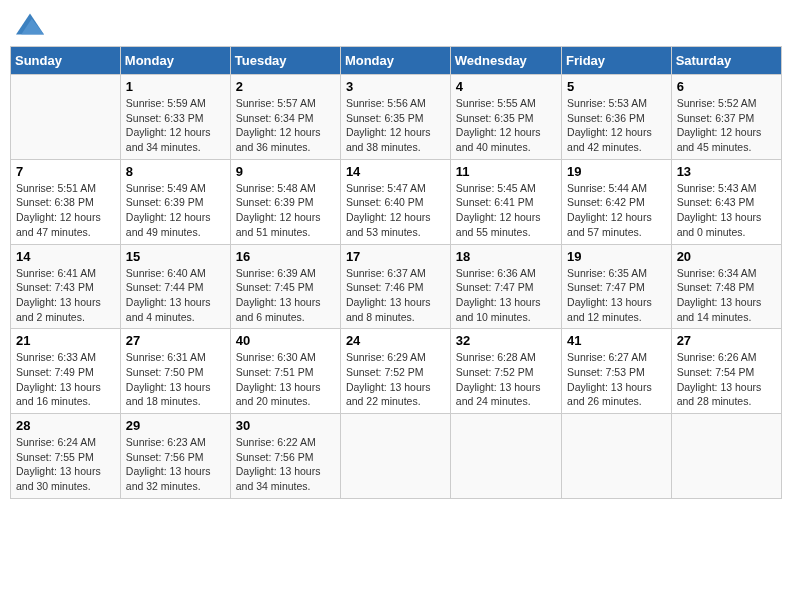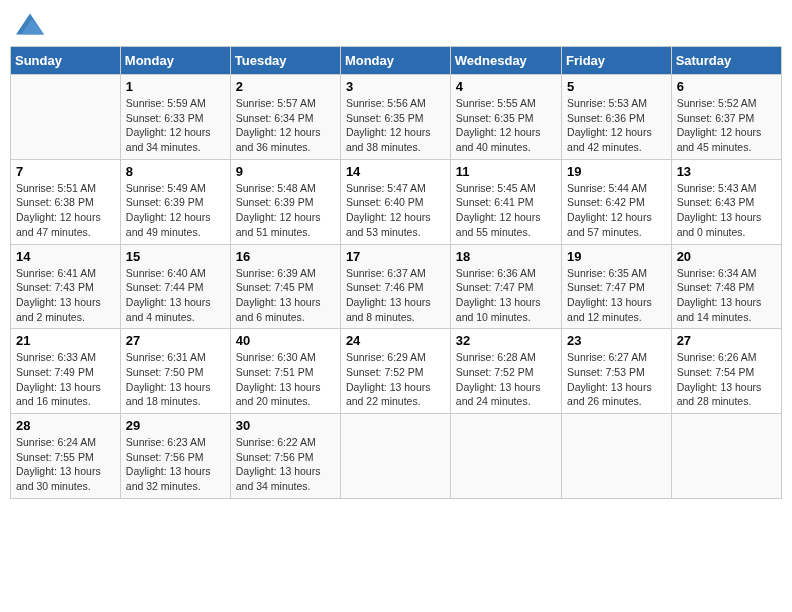--- a/index.html
+++ b/index.html
@@ -222,21 +222,21 @@
         </td>
         <td>
           <span class="day-num">24</span>
           <div class="day-detail">Sunrise: 6:29 AM<br>Sunset: 7:52 PM<br>Daylight: 13 hours<br>and 22 minutes.</div>
         </td>
         <td>
           <span class="day-num">32</span>
           <div class="day-detail">Sunrise: 6:28 AM<br>Sunset: 7:52 PM<br>Daylight: 13 hours<br>and 24 minutes.</div>
         </td>
         <td>
-          <span class="day-num">23</span>
+          <span class="day-num">41</span>
           <div class="day-detail">Sunrise: 6:27 AM<br>Sunset: 7:53 PM<br>Daylight: 13 hours<br>and 26 minutes.</div>
         </td>
         <td>
           <span class="day-num">27</span>
           <div class="day-detail">Sunrise: 6:26 AM<br>Sunset: 7:54 PM<br>Daylight: 13 hours<br>and 28 minutes.</div>
         </td>
       </tr>
       <tr>
         <td>
           <span class="day-num">28</span>

